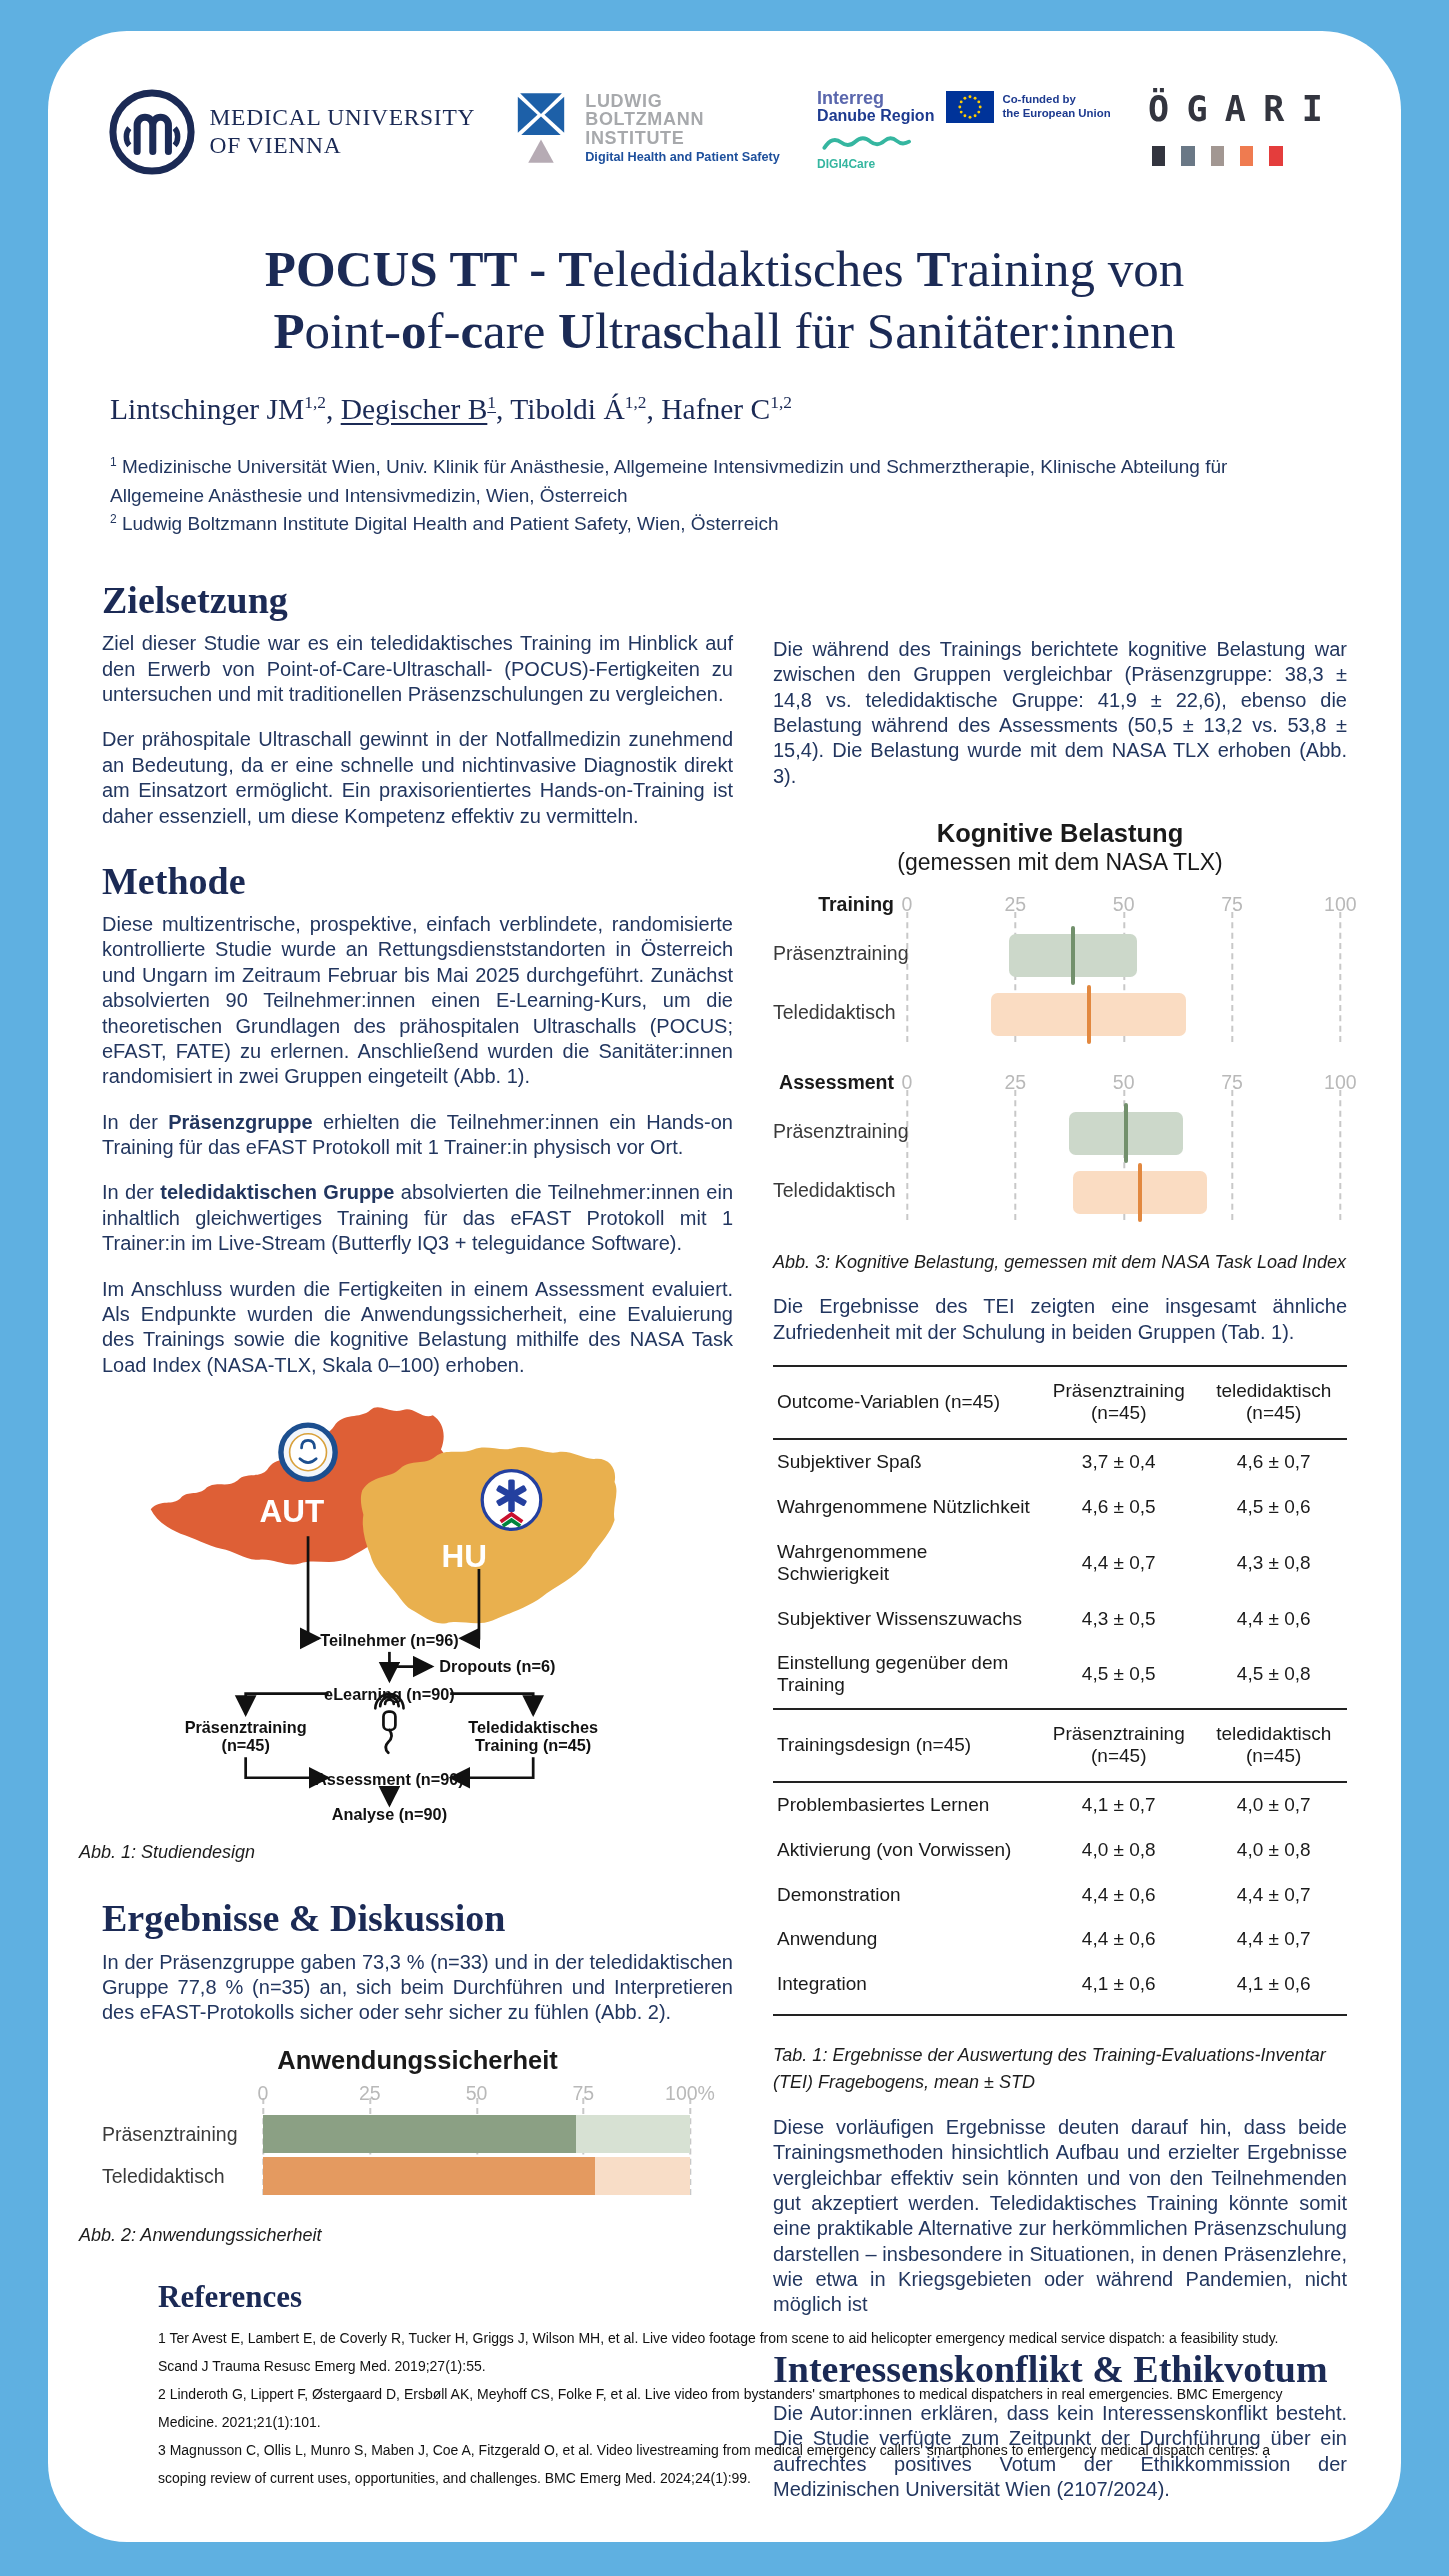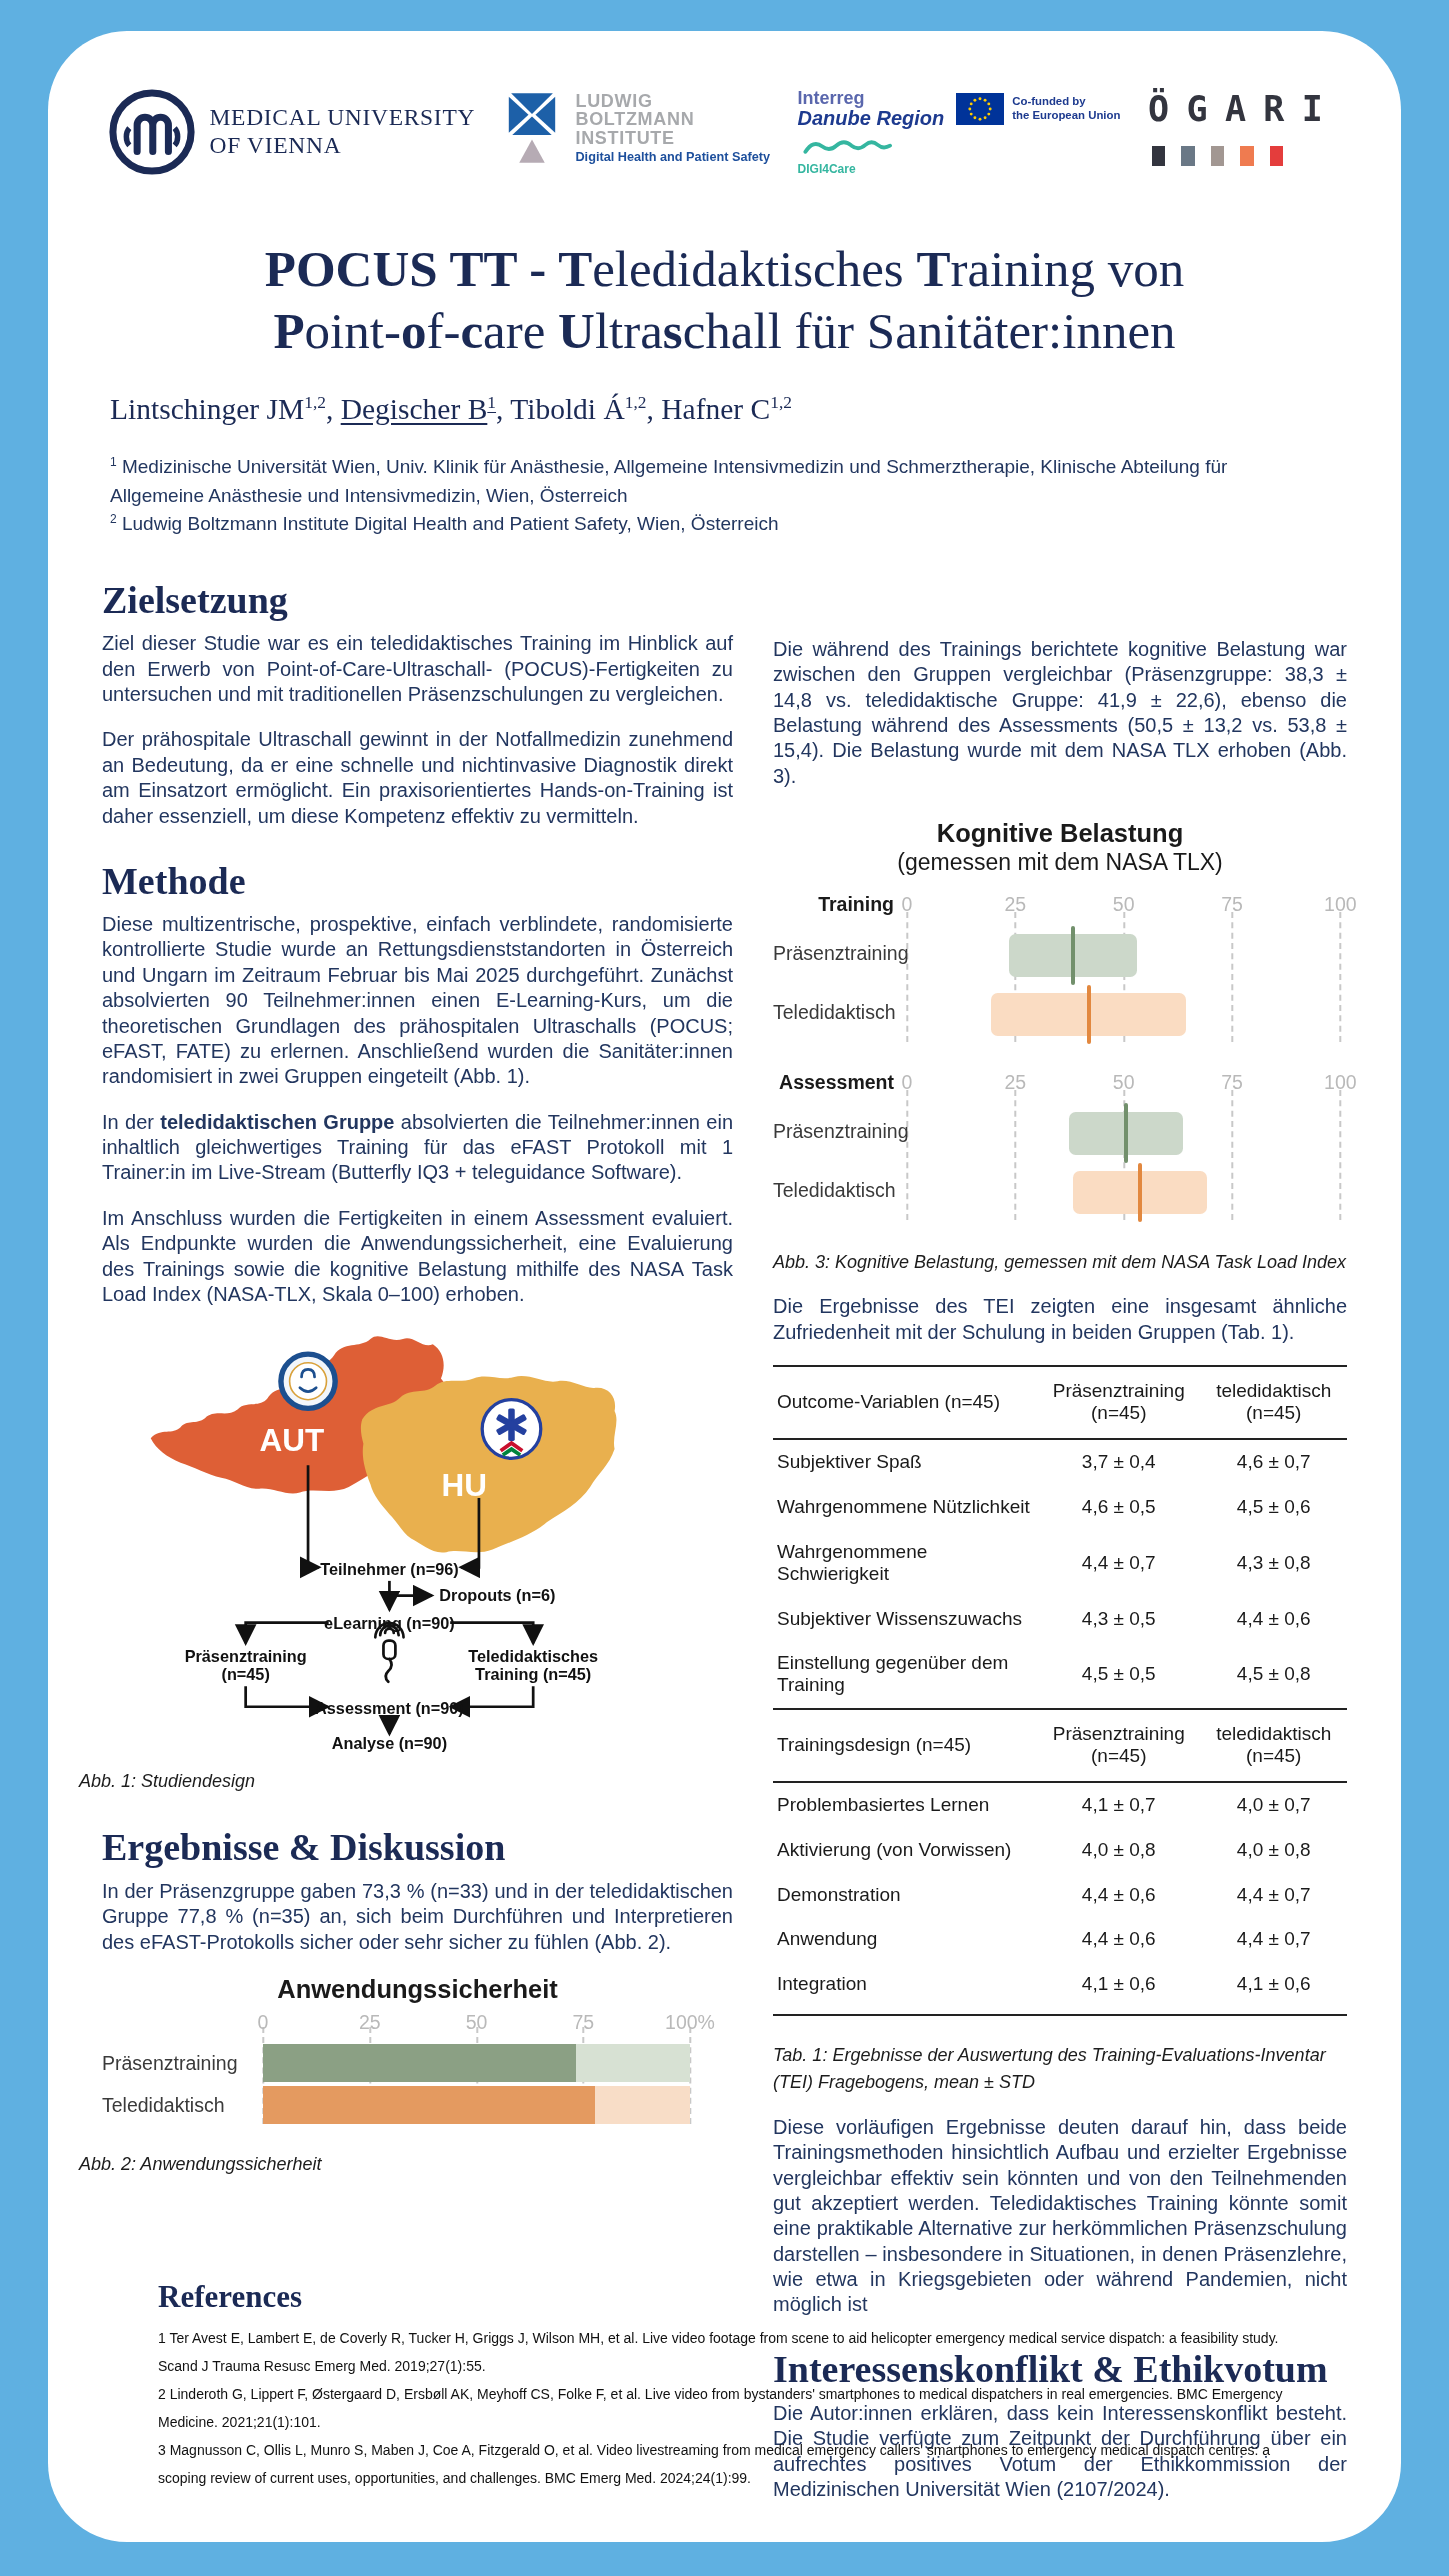--- a/index.html
+++ b/index.html
@@ -12,21 +12,21 @@
   .logos{display:flex;align-items:flex-start;justify-content:space-between;padding:19px 6.7px 0 6.7px;height:114px;}
   .logo{display:flex;align-items:center;gap:14.8px;}
   .muw-text{font-family:"Liberation Serif",serif;color:#1b2a55;font-size:23.5px;letter-spacing:0.7px;line-height:1.18;}
   .lbi-text{line-height:1.02;}
   .lbi-text .big{color:#a7a9ac;font-size:18px;font-weight:700;letter-spacing:0.7px;}
   .lbi-text .sub{color:#1d4f9c;font-size:12.7px;font-weight:700;margin-top:4px;}
   .interreg{display:flex;flex-direction:column;gap:9.4px;}
   .interreg-row{display:flex;align-items:center;gap:12px;}
   .interreg-brand{line-height:1.05;}
   .interreg-brand .b1{color:#5a67ad;font-size:18px;font-weight:700;}
-  .interreg-brand .b2{color:#1d3a8f;font-size:20px;font-weight:700;font-style:italic;}
+  .interreg-brand .b2{color:#1d3a8f;font-size:16px;font-weight:700;}
   .eu{display:flex;align-items:center;gap:8px;}
   .cofund{color:#1d3a8f;font-size:11.4px;font-weight:700;line-height:1.2;}
   .digi{color:#35b6a0;font-size:12px;font-weight:700;margin-top:1.3px;}
   .oegari .word{color:#33353f;font-size:35px;font-weight:700;letter-spacing:17.4px;font-family:"DejaVu Sans Mono",monospace;}
   .oegari .squares{display:flex;gap:16px;margin-top:17.4px;padding-left:4px;}
   .oegari .squares i{width:13.4px;height:20px;display:block;}
 
   
   .title{font-family:"Liberation Serif",serif;color:#1b2a55;text-align:center;font-size:51px;line-height:1.22;margin-top:35px;font-weight:400;}
   .title span{white-space:pre-wrap;}
@@ -202,20 +202,21 @@
 
       <div class="columns">
 
         <div class="col-left">
           <h2>Zielsetzung</h2>
           <p class="body-p">Ziel dieser Studie war es ein teledidaktisches Training im Hinblick auf den Erwerb von Point-of-Care-Ultraschall- (POCUS)-Fertigkeiten zu untersuchen und mit traditionellen Präsenzschulungen zu vergleichen.</p>
           <p class="body-p">Der prähospitale Ultraschall gewinnt in der Notfallmedizin zunehmend an Bedeutung, da er eine schnelle und nichtinvasive Diagnostik direkt am Einsatzort ermöglicht. Ein praxisorientiertes Hands-on-Training ist daher essenziell, um diese Kompetenz effektiv zu vermitteln.</p>
 
           <h2 class="gap">Methode</h2>
           <p class="body-p">Diese multizentrische, prospektive, einfach verblindete, randomisierte kontrollierte Studie wurde an Rettungsdienststandorten in Österreich und Ungarn im Zeitraum Februar bis Mai 2025 durchgeführt. Zunächst absolvierten 90 Teilnehmer:innen einen E-Learning-Kurs, um die theoretischen Grundlagen des prähospitalen Ultraschalls (POCUS; eFAST, FATE) zu erlernen. Anschließend wurden die Sanitäter:innen randomisiert in zwei Gruppen eingeteilt (Abb. 1).</p>
+          <p class="body-p"><span>In der </span><span class="bd">Präsenzgruppe</span><span> erhielten die Teilnehmer:innen ein Hands-on Training für das eFAST Protokoll mit 1 Trainer:in physisch vor Ort.</span></p>
           <p class="body-p"><span>In der </span><span class="bd">teledidaktischen Gruppe</span><span> absolvierten die Teilnehmer:innen ein inhaltlich gleichwertiges Training für das eFAST Protokoll mit 1 Trainer:in im Live-Stream (Butterfly IQ3 + teleguidance Software).</span></p>
           <p class="body-p">Im Anschluss wurden die Fertigkeiten in einem Assessment evaluiert. Als Endpunkte wurden die Anwendungssicherheit, eine Evaluierung des Trainings sowie die kognitive Belastung mithilfe des NASA Task Load Index (NASA-TLX, Skala 0–100) erhoben.</p>
 
           <div class="fig1">
             <svg width="510" height="434" viewBox="0 0 940 800">
               <defs>
                 <marker id="ah" markerWidth="10" markerHeight="10" refX="7" refY="4" orient="auto">
                   <path d="M0,0 L8,4 L0,8 Z" fill="#111"></path>
                 </marker>
               </defs>

